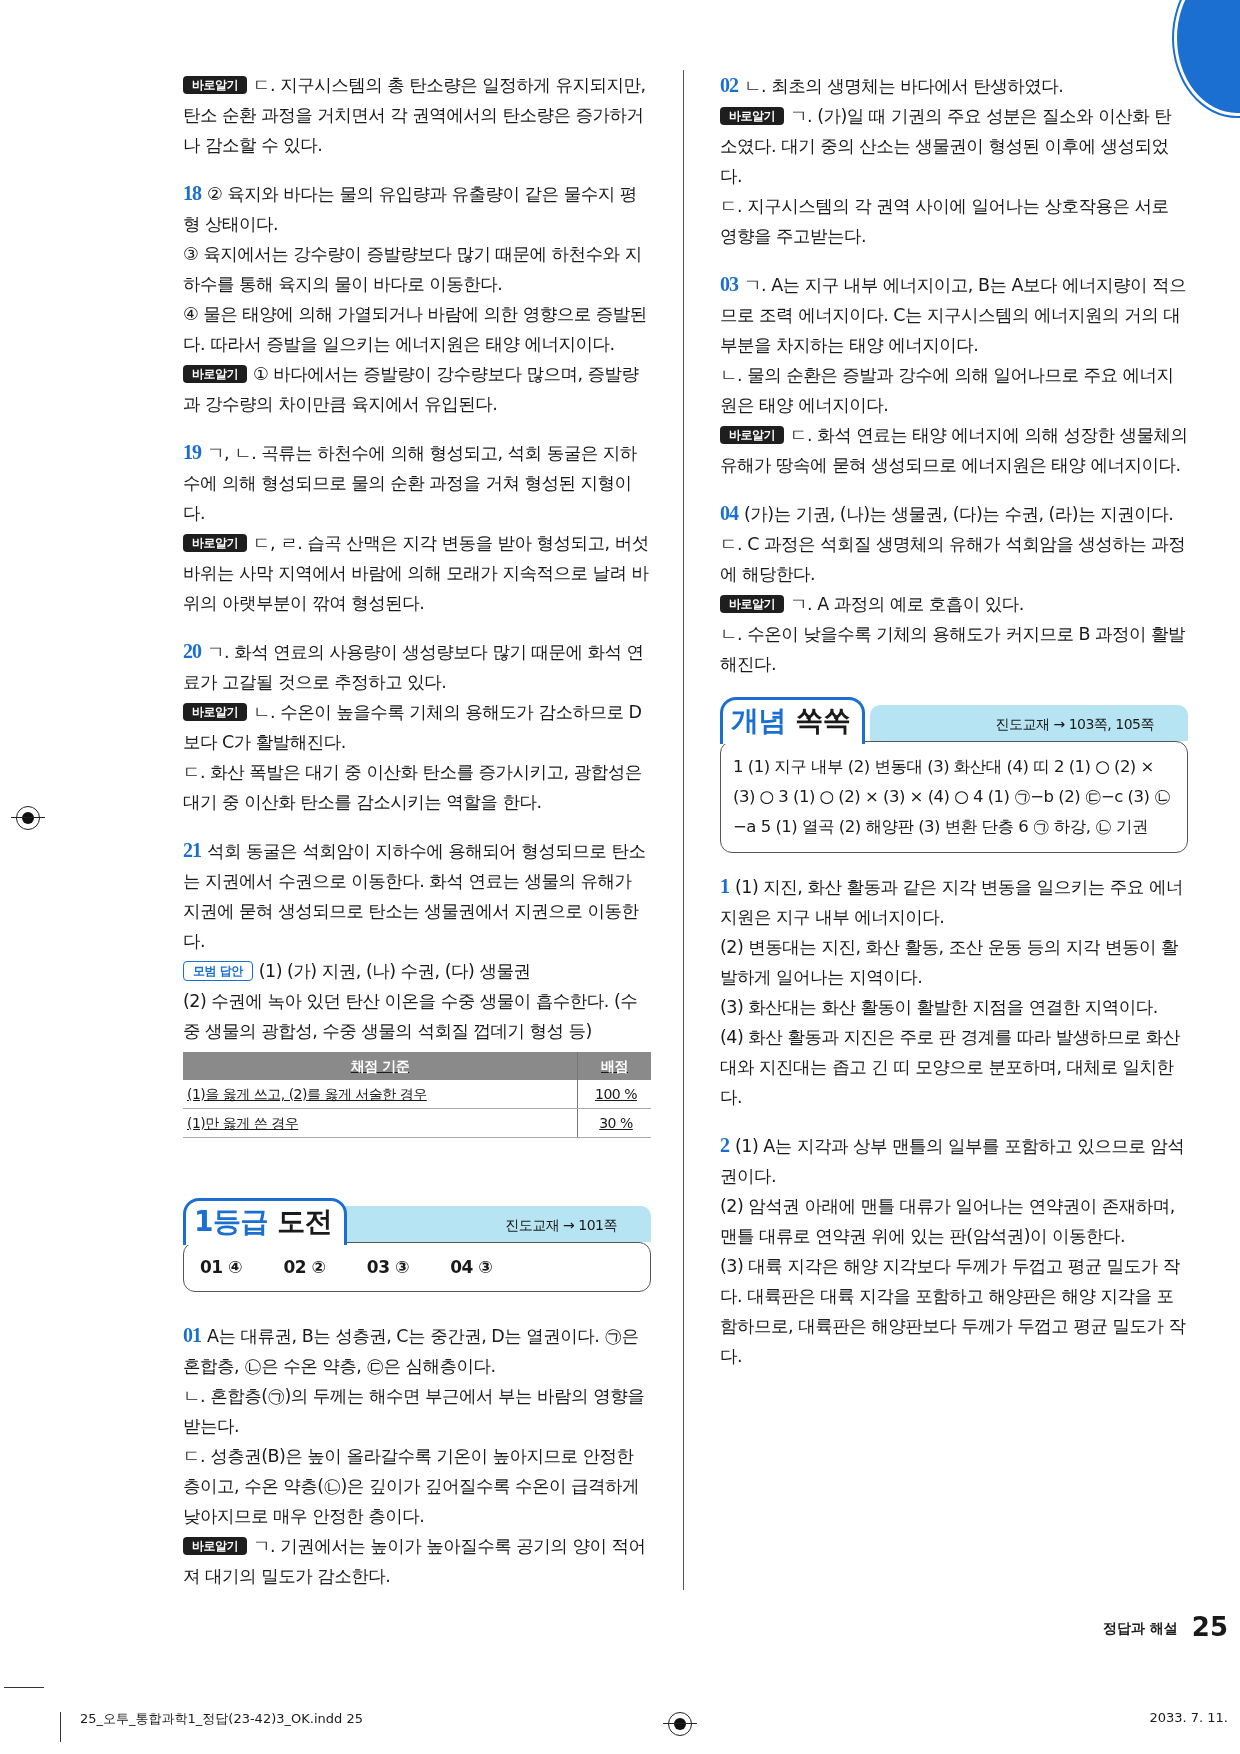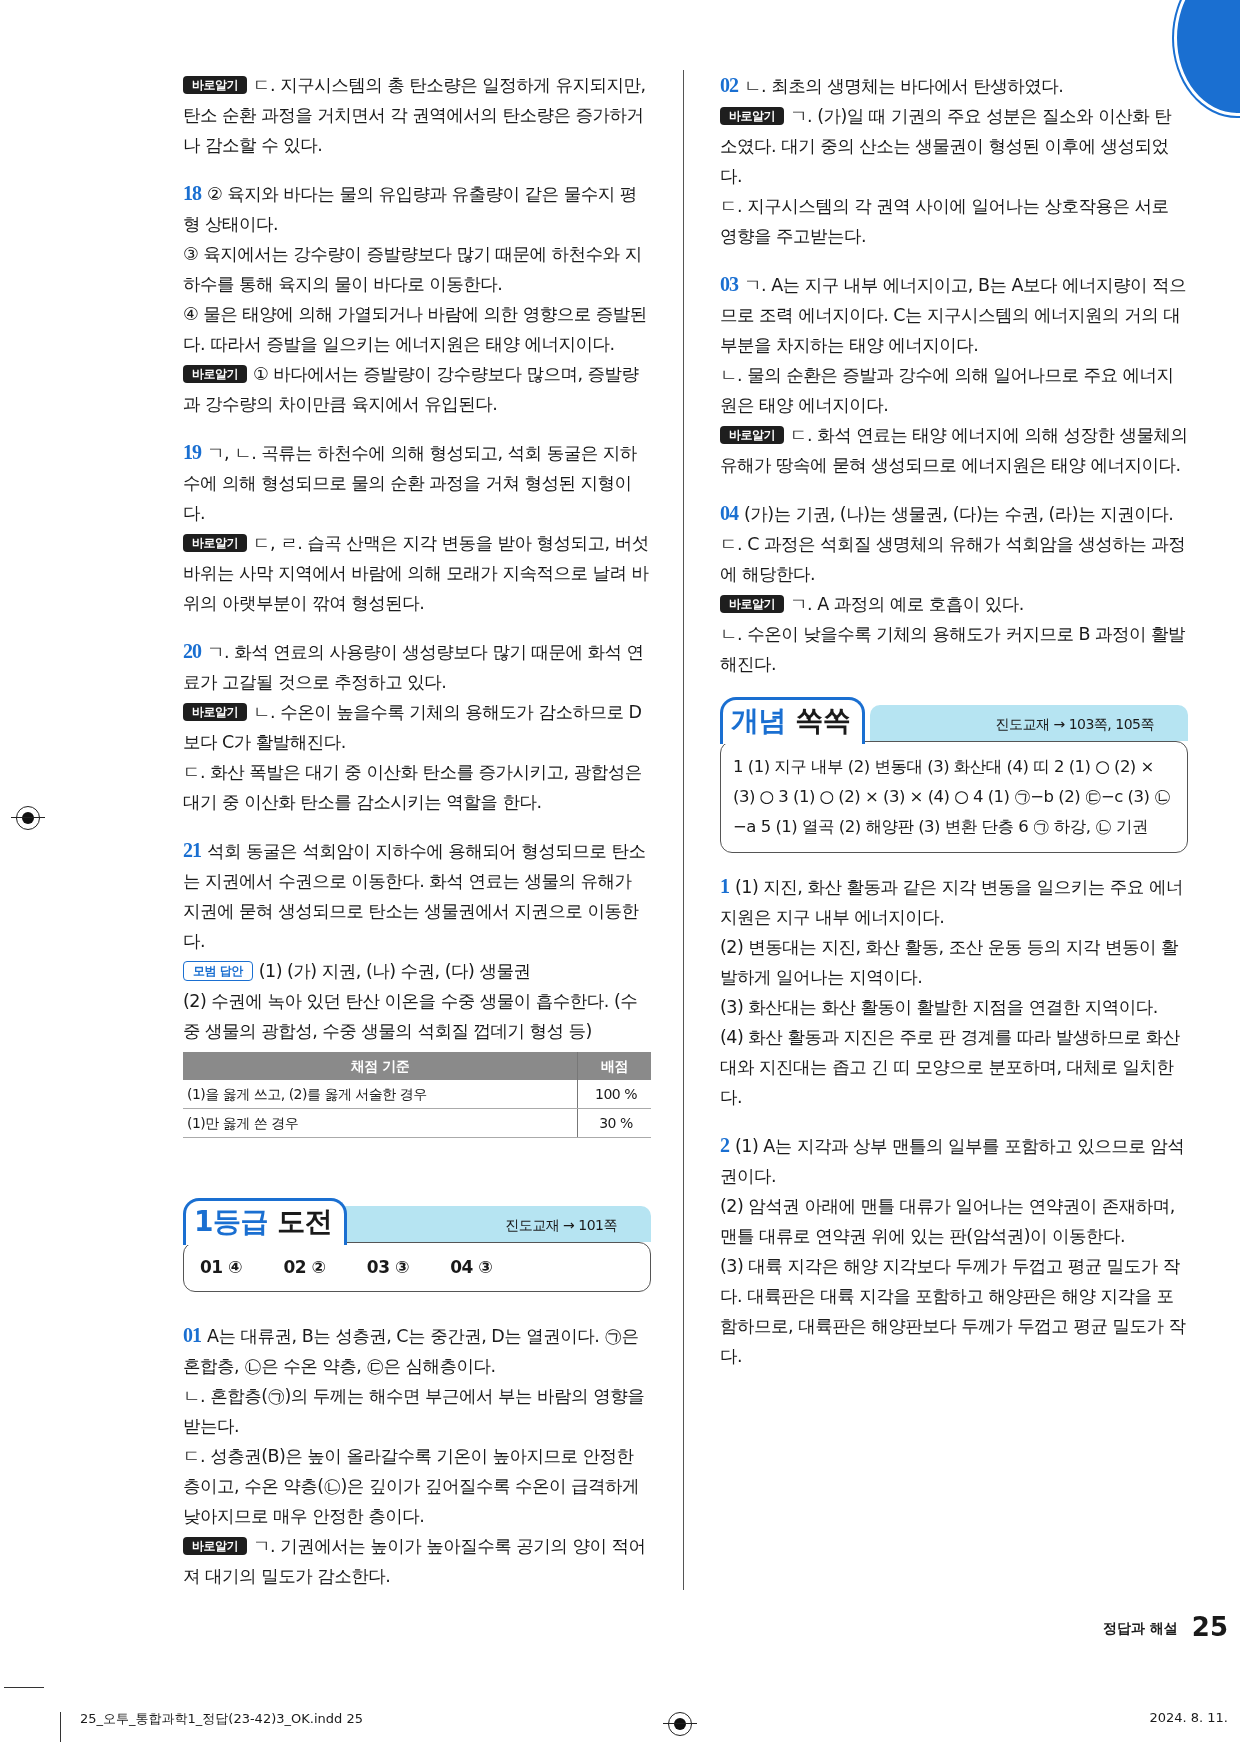--- a/index.html
+++ b/index.html
@@ -6,21 +6,21 @@
   body{width:1240px;height:1754px;position:relative;overflow:hidden;font-family:"DejaVu Sans","Liberation Sans",sans-serif;color:#1a1a1a;}
   .col{position:absolute;top:70px;width:468px;font-size:17.5px;line-height:30px;letter-spacing:-0.5px;}
   .col.left{left:183px;}
   .col.right{left:720px;width:468px;}
   .divider{position:absolute;left:683px;top:70px;width:1px;height:1520px;background:#555;}
   p{margin:0;}
   .block{margin-bottom:18px;}
   .num{color:#1a6fd1;font-weight:bold;font-family:Liberation Serif, serif;font-size:20px;margin-right:6px;letter-spacing:-1px;}
   .badge{display:inline-block;background:#1e1e1e;color:#fff;font-size:12px;line-height:18px;padding:0 9px;border-radius:4px;font-weight:bold;margin-right:6px;vertical-align:2px;letter-spacing:-0.5px;}
   .badge.blue{background:#fff;color:#1a6fd1;border:1.5px solid #1a6fd1;}
-  table.score{width:468px;border-collapse:collapse;font-size:14px;margin-top:6px;margin-bottom:24px;}
+  table.score{width:468px;border-collapse:collapse;font-size:14px;margin-top:6px;margin-bottom:24px;text-decoration:underline;}
   table.score th{background:#8a8a8a;color:#fff;font-weight:bold;line-height:26px;font-size:14px;}
   table.score th + th,table.score td + td{border-left:1px solid #777;width:68px;text-align:center;}
   table.score td{line-height:26px;border-bottom:1px solid #aaa;padding-left:4px;}
   .sec-head{position:relative;height:44px;margin-top:60px;}
   .tab-title{position:absolute;left:0;top:0;height:44px;padding:0 12px 0 8px;border:3px solid #1a6fd1;border-bottom:none;border-radius:16px 16px 0 0;border-right-color:#1a6fd1;font-size:28px;font-weight:bold;line-height:42px;background:#fff;z-index:2;}
   .tab-title .accent{color:#1a6fd1;}
   .tab-bar{position:absolute;left:150px;right:0;top:8px;height:36px;background:#b6e4f2;border-radius:10px 10px 0 0;font-size:14px;text-align:right;padding-right:34px;line-height:38px;box-sizing:border-box;}
   .answer-box{border:1.5px solid #555;border-radius:12px;padding:10px 16px;font-size:17px;line-height:28px;margin-bottom:28px;font-weight:bold;}
   .answer-box .n{margin-right:36px;}
   .concept-box{border:1.5px solid #555;border-radius:12px;padding:10px 12px;font-size:16.5px;line-height:30px;margin-bottom:18px;}
@@ -148,13 +148,13 @@
 
 <div class="reg" style="left:16px;top:806px;"></div>
 <div class="reg" style="left:668px;top:1712px;"></div>
 
 <div class="page-foot">
   <span>정답과 해설</span><span class="pn">25</span>
 </div>
 <div class="slug-dash"></div>
 <div class="slug-bar"></div>
 <div class="slug">25_오투_통합과학1_정답(23-42)3_OK.indd   25</div>
-<div class="slug-date">2024. 8. 11.</div>
+<div class="slug-date">2033. 7. 11.</div>
 
 </body></html>

